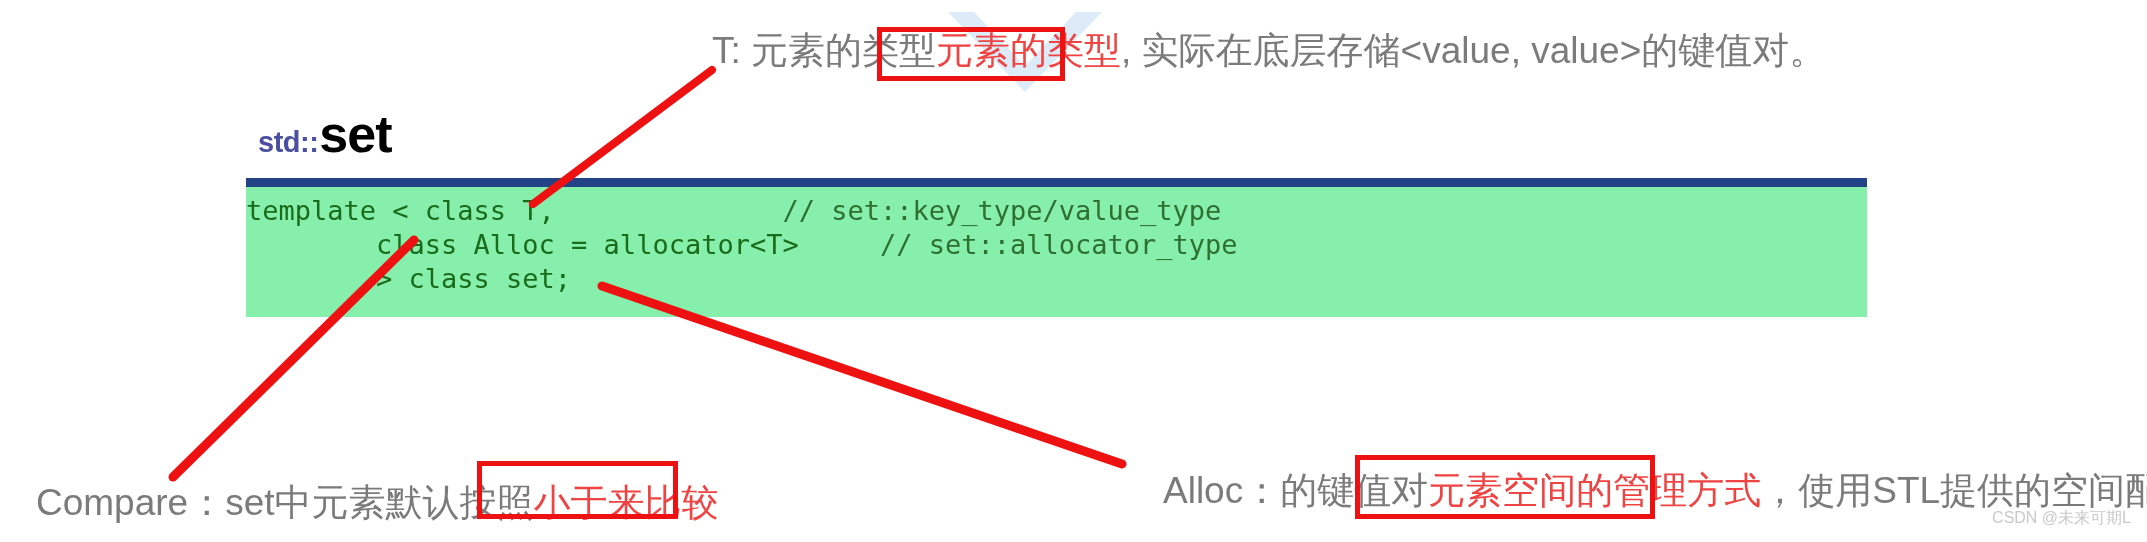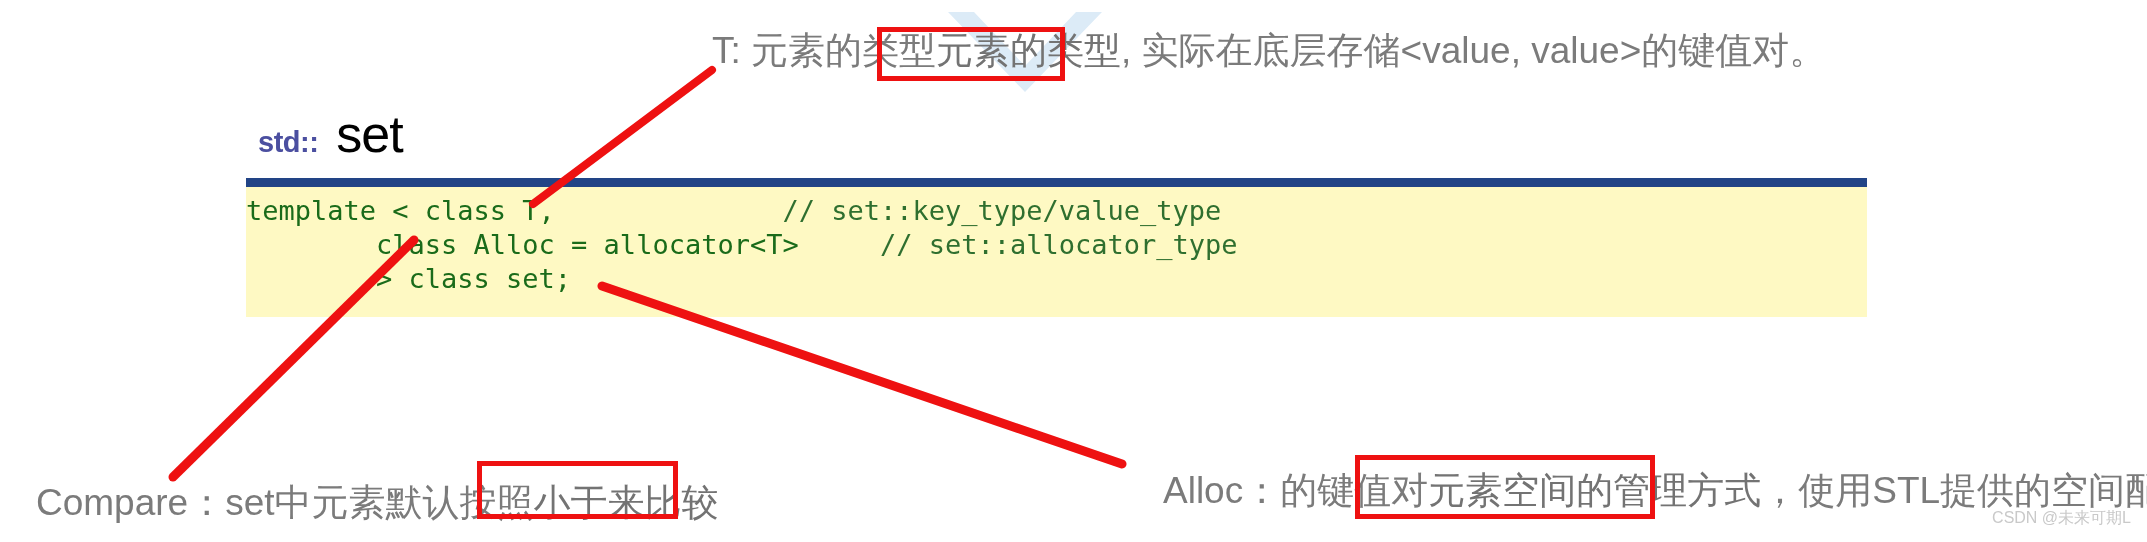--- a/index.html
+++ b/index.html
@@ -47,21 +47,21 @@
     top: 478px;
     font-size: 37px;
     line-height: 50px;
   }
   #annot-alloc {
     left: 1163px;
     top: 466px;
     font-size: 37px;
     line-height: 50px;
   }
-  .annot .hl { color: #737373; margin-top: 28px; }
+  .annot .hl { color: #ef4444; margin-top: 28px; }
 
   
   .redbox {
     position: absolute;
     border: 5px solid #ee1111;
     box-sizing: border-box;
     background: transparent;
     pointer-events: none;
   }
   #redbox-top    { left: 877px;  top: 27px;  width: 188px; height: 54px; }
@@ -79,44 +79,44 @@
     white-space: nowrap;
   }
   #heading .ns {
     font-size: 29px;
     font-weight: 700;
     color: #4b4fa0;
     letter-spacing: -0.5px;
   }
   #heading .nm {
     font-size: 52px;
-    font-weight: 400;
+    font-weight: 700;
     color: #000000;
     letter-spacing: -1px;
-    margin-left: 18px;
+    margin-left: 1px;
   }
 
   
   #blue-rule {
     position: absolute;
     left: 246px;
     top: 178px;
     width: 1621px;
     height: 9px;
     background: #224486;
   }
 
   
   #code-block {
     position: absolute;
     left: 246px;
     top: 187px;
     width: 1621px;
     height: 130px;
-    background: #fef9c3;
+    background: #86efac;
     font-family: "DejaVu Sans Mono", monospace;
     font-size: 27px;
     line-height: 34px;
     color: #1a6b1a;
     padding: 7px 0 0 0;
     box-sizing: border-box;
     overflow: hidden;
   }
   .code-line {
     display: block;

